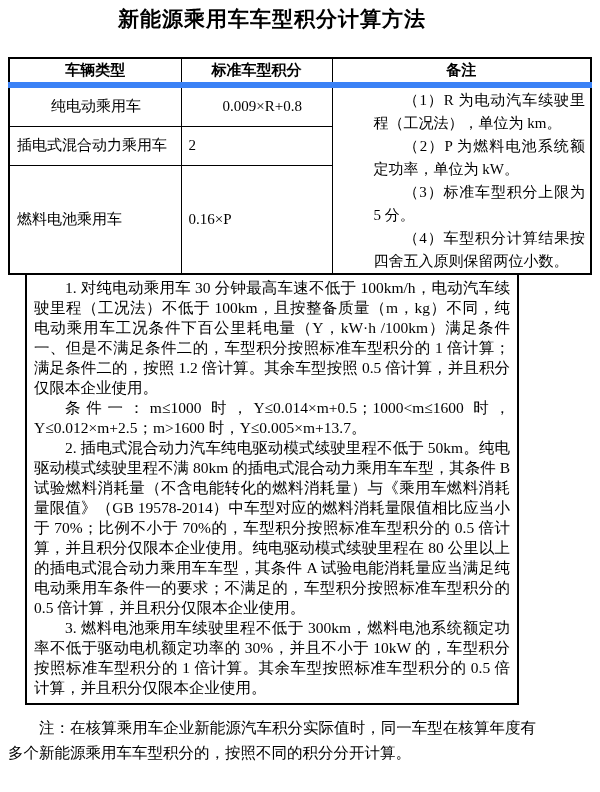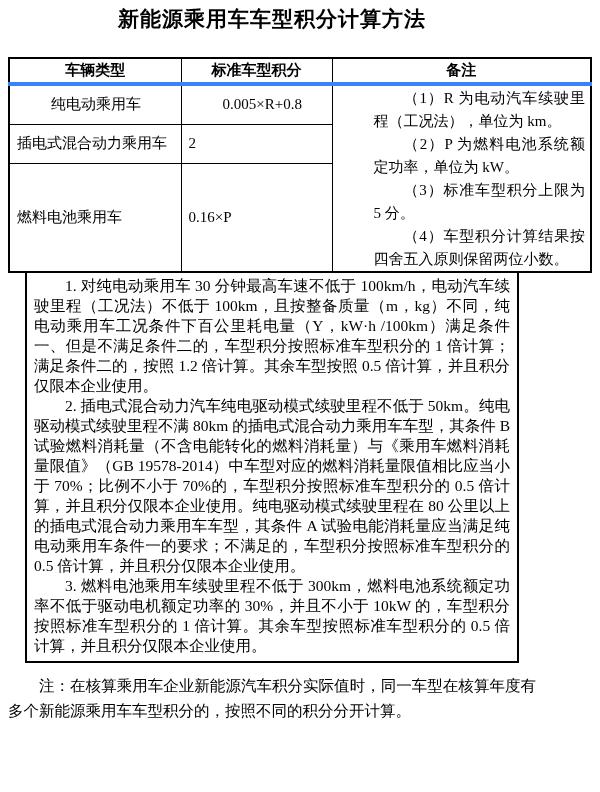--- a/index.html
+++ b/index.html
@@ -36,21 +36,21 @@
   table.score-table th,
   table.score-table td {
     border: 1px solid #000;
   }
   table.score-table th {
     height: 21px;
     font-size: 15px;
     font-weight: bold;
     text-align: center;
     padding: 1px 2px;
-    border-bottom: 4px solid #3b82f6;
+    border-bottom: 6px solid #3b82f6;
   }
   td.cell-type, td.cell-score {
     font-size: 15px;
     padding: 2px 2px 2px 7px;
     vertical-align: middle;
     text-align: left;
   }
   tr.row-1 td { height: 30px; padding-left: 41px; }
   tr.row-2 td { height: 31px; }
   tr.row-3 td { height: 93px; }
@@ -102,40 +102,41 @@
     <thead>
       <tr>
         <th>车辆类型</th>
         <th>标准车型积分</th>
         <th>备注</th>
       </tr>
     </thead>
     <tbody>
       <tr class="row-1">
         <td class="cell-type">纯电动乘用车</td>
-        <td class="cell-score">0.005×R+0.8</td>
+        <td class="cell-score">0.009×R+0.8</td>
         <td class="cell-remarks" rowspan="3">
           <p>（1）R 为电动汽车续驶里程（工况法），单位为 km。</p>
           <p>（2）P 为燃料电池系统额定功率，单位为 kW。</p>
           <p>（3）标准车型积分上限为 5 分。</p>
           <p>（4）车型积分计算结果按四舍五入原则保留两位小数。</p>
         </td>
       </tr>
       <tr class="row-2">
         <td class="cell-type">插电式混合动力乘用车</td>
         <td class="cell-score">2</td>
       </tr>
       <tr class="row-3">
         <td class="cell-type">燃料电池乘用车</td>
         <td class="cell-score">0.16×P</td>
       </tr>
     </tbody>
   </table>
 
   <div class="rules-box">
     <p>1. 对纯电动乘用车 30 分钟最高车速不低于 100km/h，电动汽车续驶里程（工况法）不低于 100km，且按整备质量（m，kg）不同，纯电动乘用车工况条件下百公里耗电量（Y，kW·h /100km）满足条件一、但是不满足条件二的，车型积分按照标准车型积分的 1 倍计算；满足条件二的，按照 1.2 倍计算。其余车型按照 0.5 倍计算，并且积分仅限本企业使用。</p>
+    <p>条件一：m≤1000 时，Y≤0.014×m+0.5；1000&lt;m≤1600 时，Y≤0.012×m+2.5；m&gt;1600 时，Y≤0.005×m+13.7。</p>
     <p>2. 插电式混合动力汽车纯电驱动模式续驶里程不低于 50km。纯电驱动模式续驶里程不满 80km 的插电式混合动力乘用车车型，其条件 B 试验燃料消耗量（不含电能转化的燃料消耗量）与《乘用车燃料消耗量限值》（GB 19578-2014）中车型对应的燃料消耗量限值相比应当小于 70%；比例不小于 70%的，车型积分按照标准车型积分的 0.5 倍计算，并且积分仅限本企业使用。纯电驱动模式续驶里程在 80 公里以上的插电式混合动力乘用车车型，其条件 A 试验电能消耗量应当满足纯电动乘用车条件一的要求；不满足的，车型积分按照标准车型积分的 0.5 倍计算，并且积分仅限本企业使用。</p>
     <p>3. 燃料电池乘用车续驶里程不低于 300km，燃料电池系统额定功率不低于驱动电机额定功率的 30%，并且不小于 10kW 的，车型积分按照标准车型积分的 1 倍计算。其余车型按照标准车型积分的 0.5 倍计算，并且积分仅限本企业使用。</p>
   </div>
 
   <p class="footnote">注：在核算乘用车企业新能源汽车积分实际值时，同一车型在核算年度有多个新能源乘用车车型积分的，按照不同的积分分开计算。</p>
 
 </div>
 
 </body></html>

